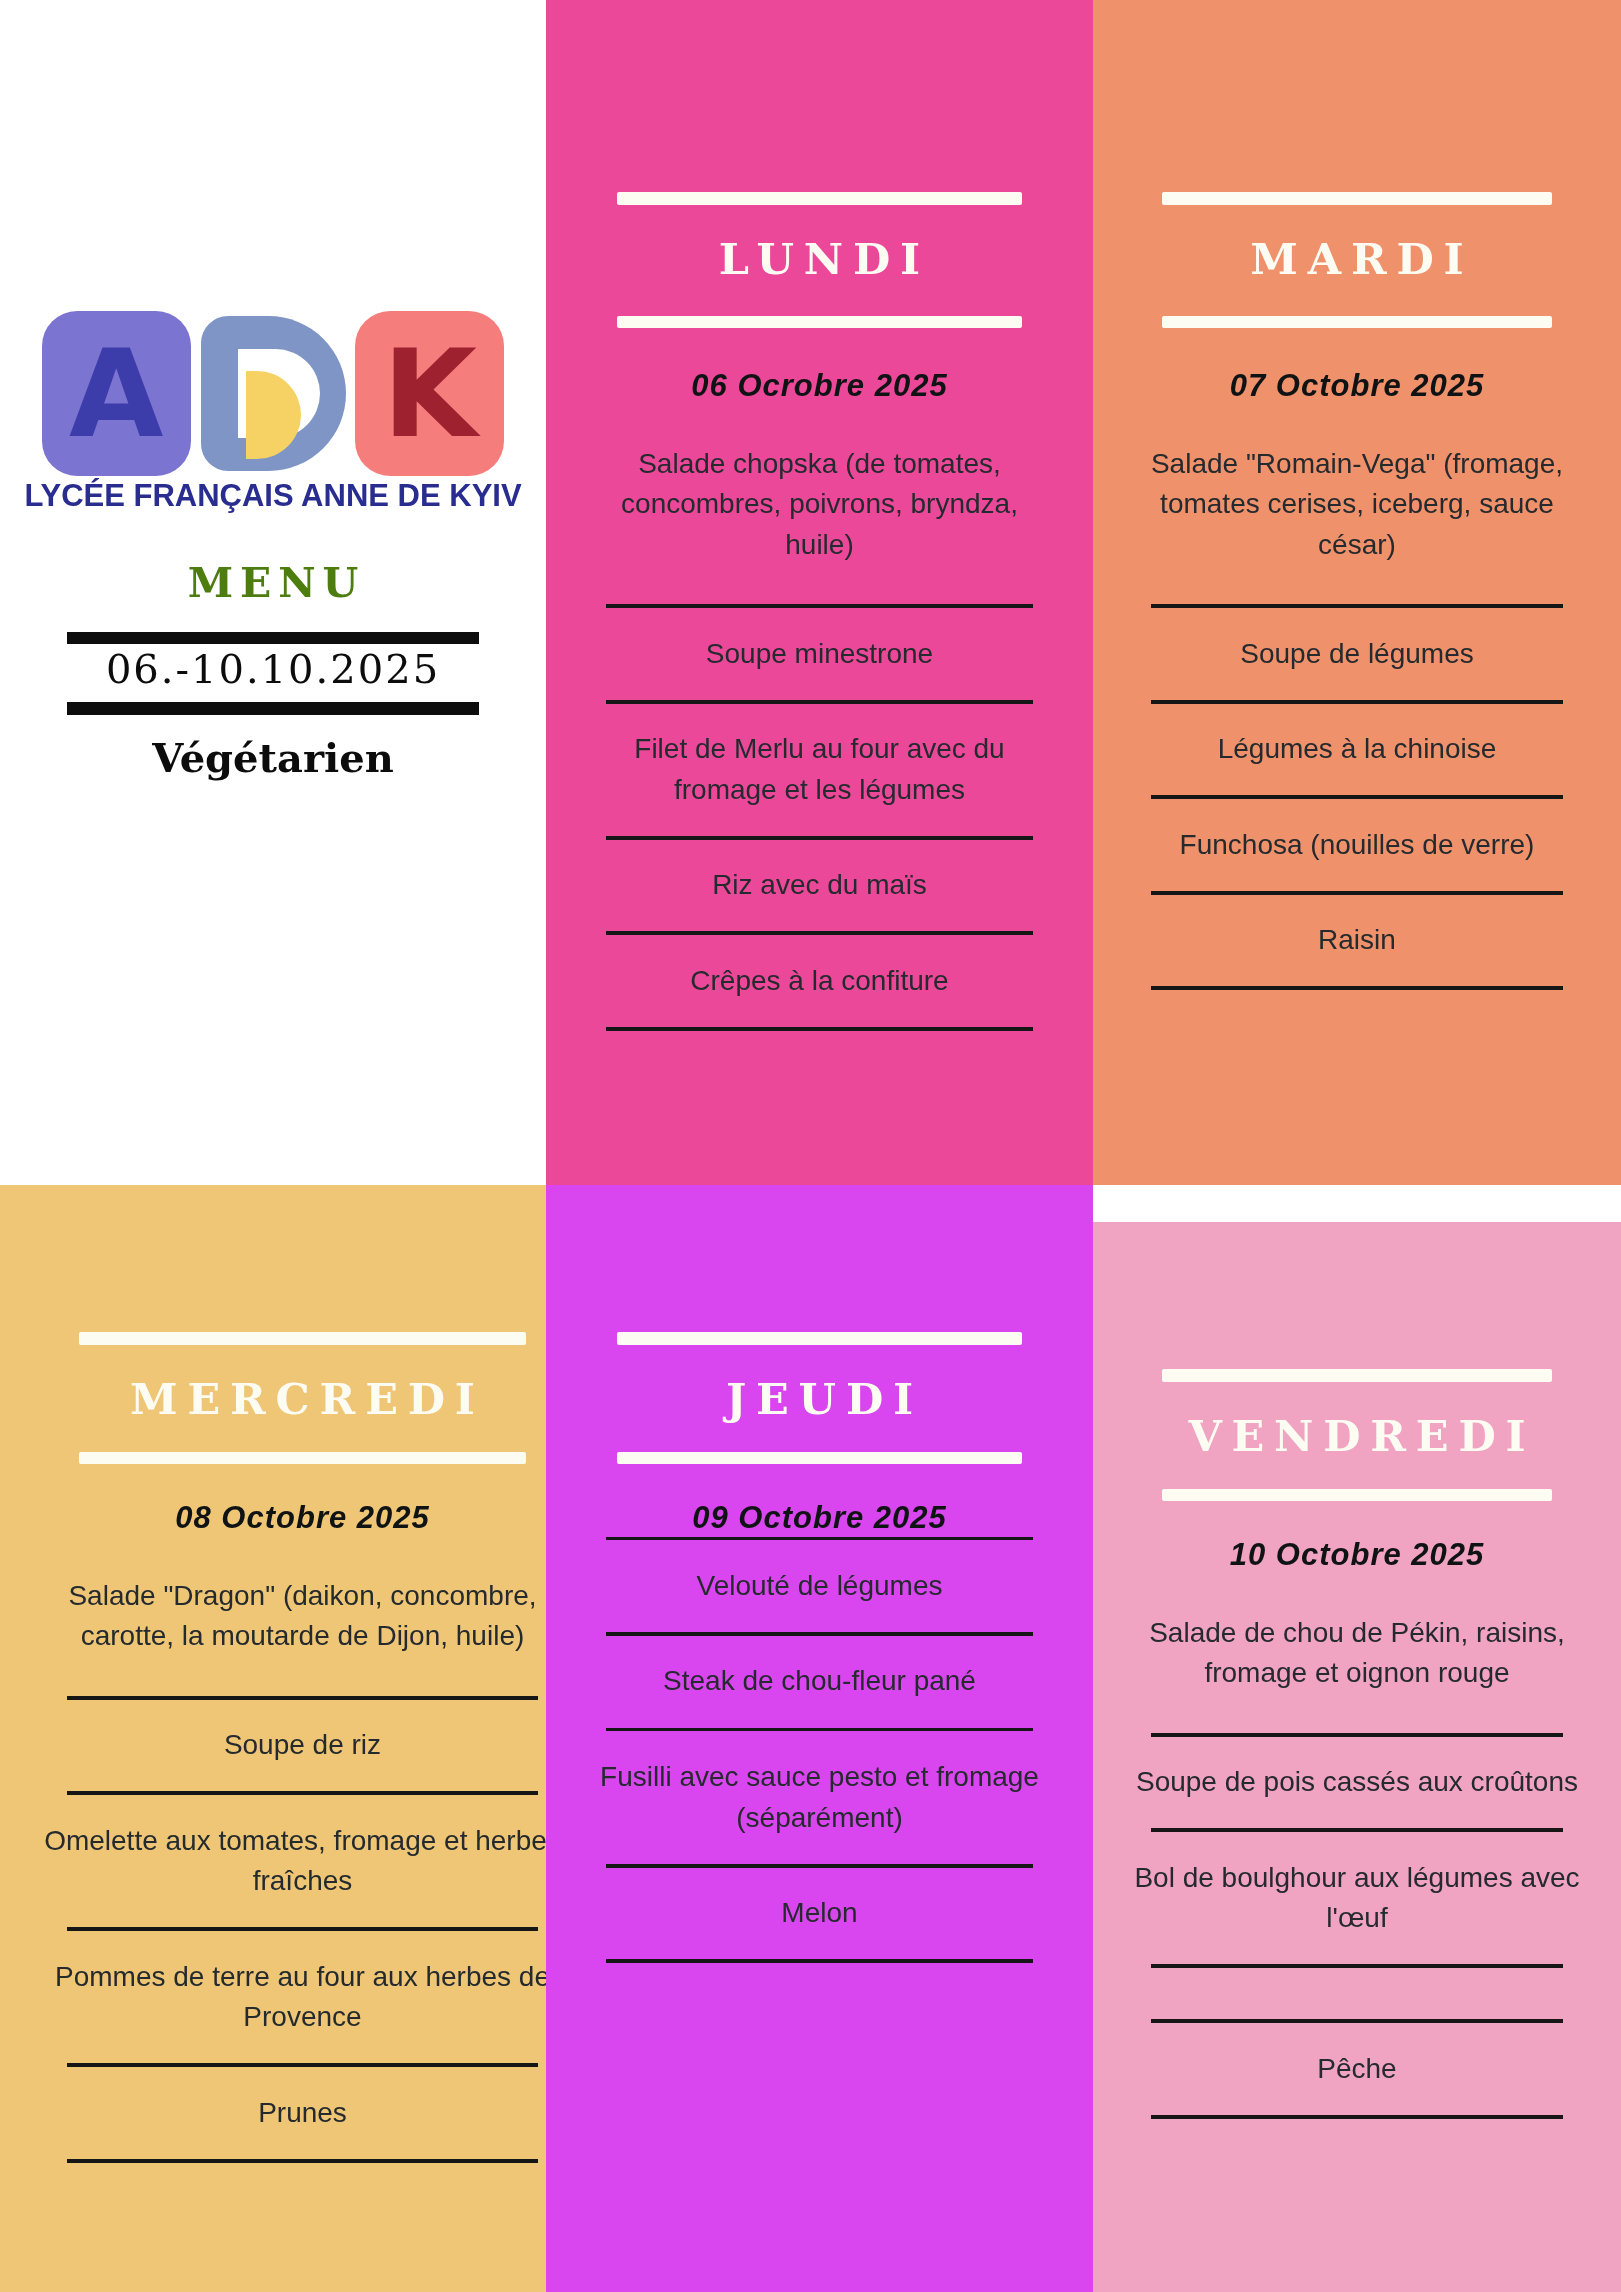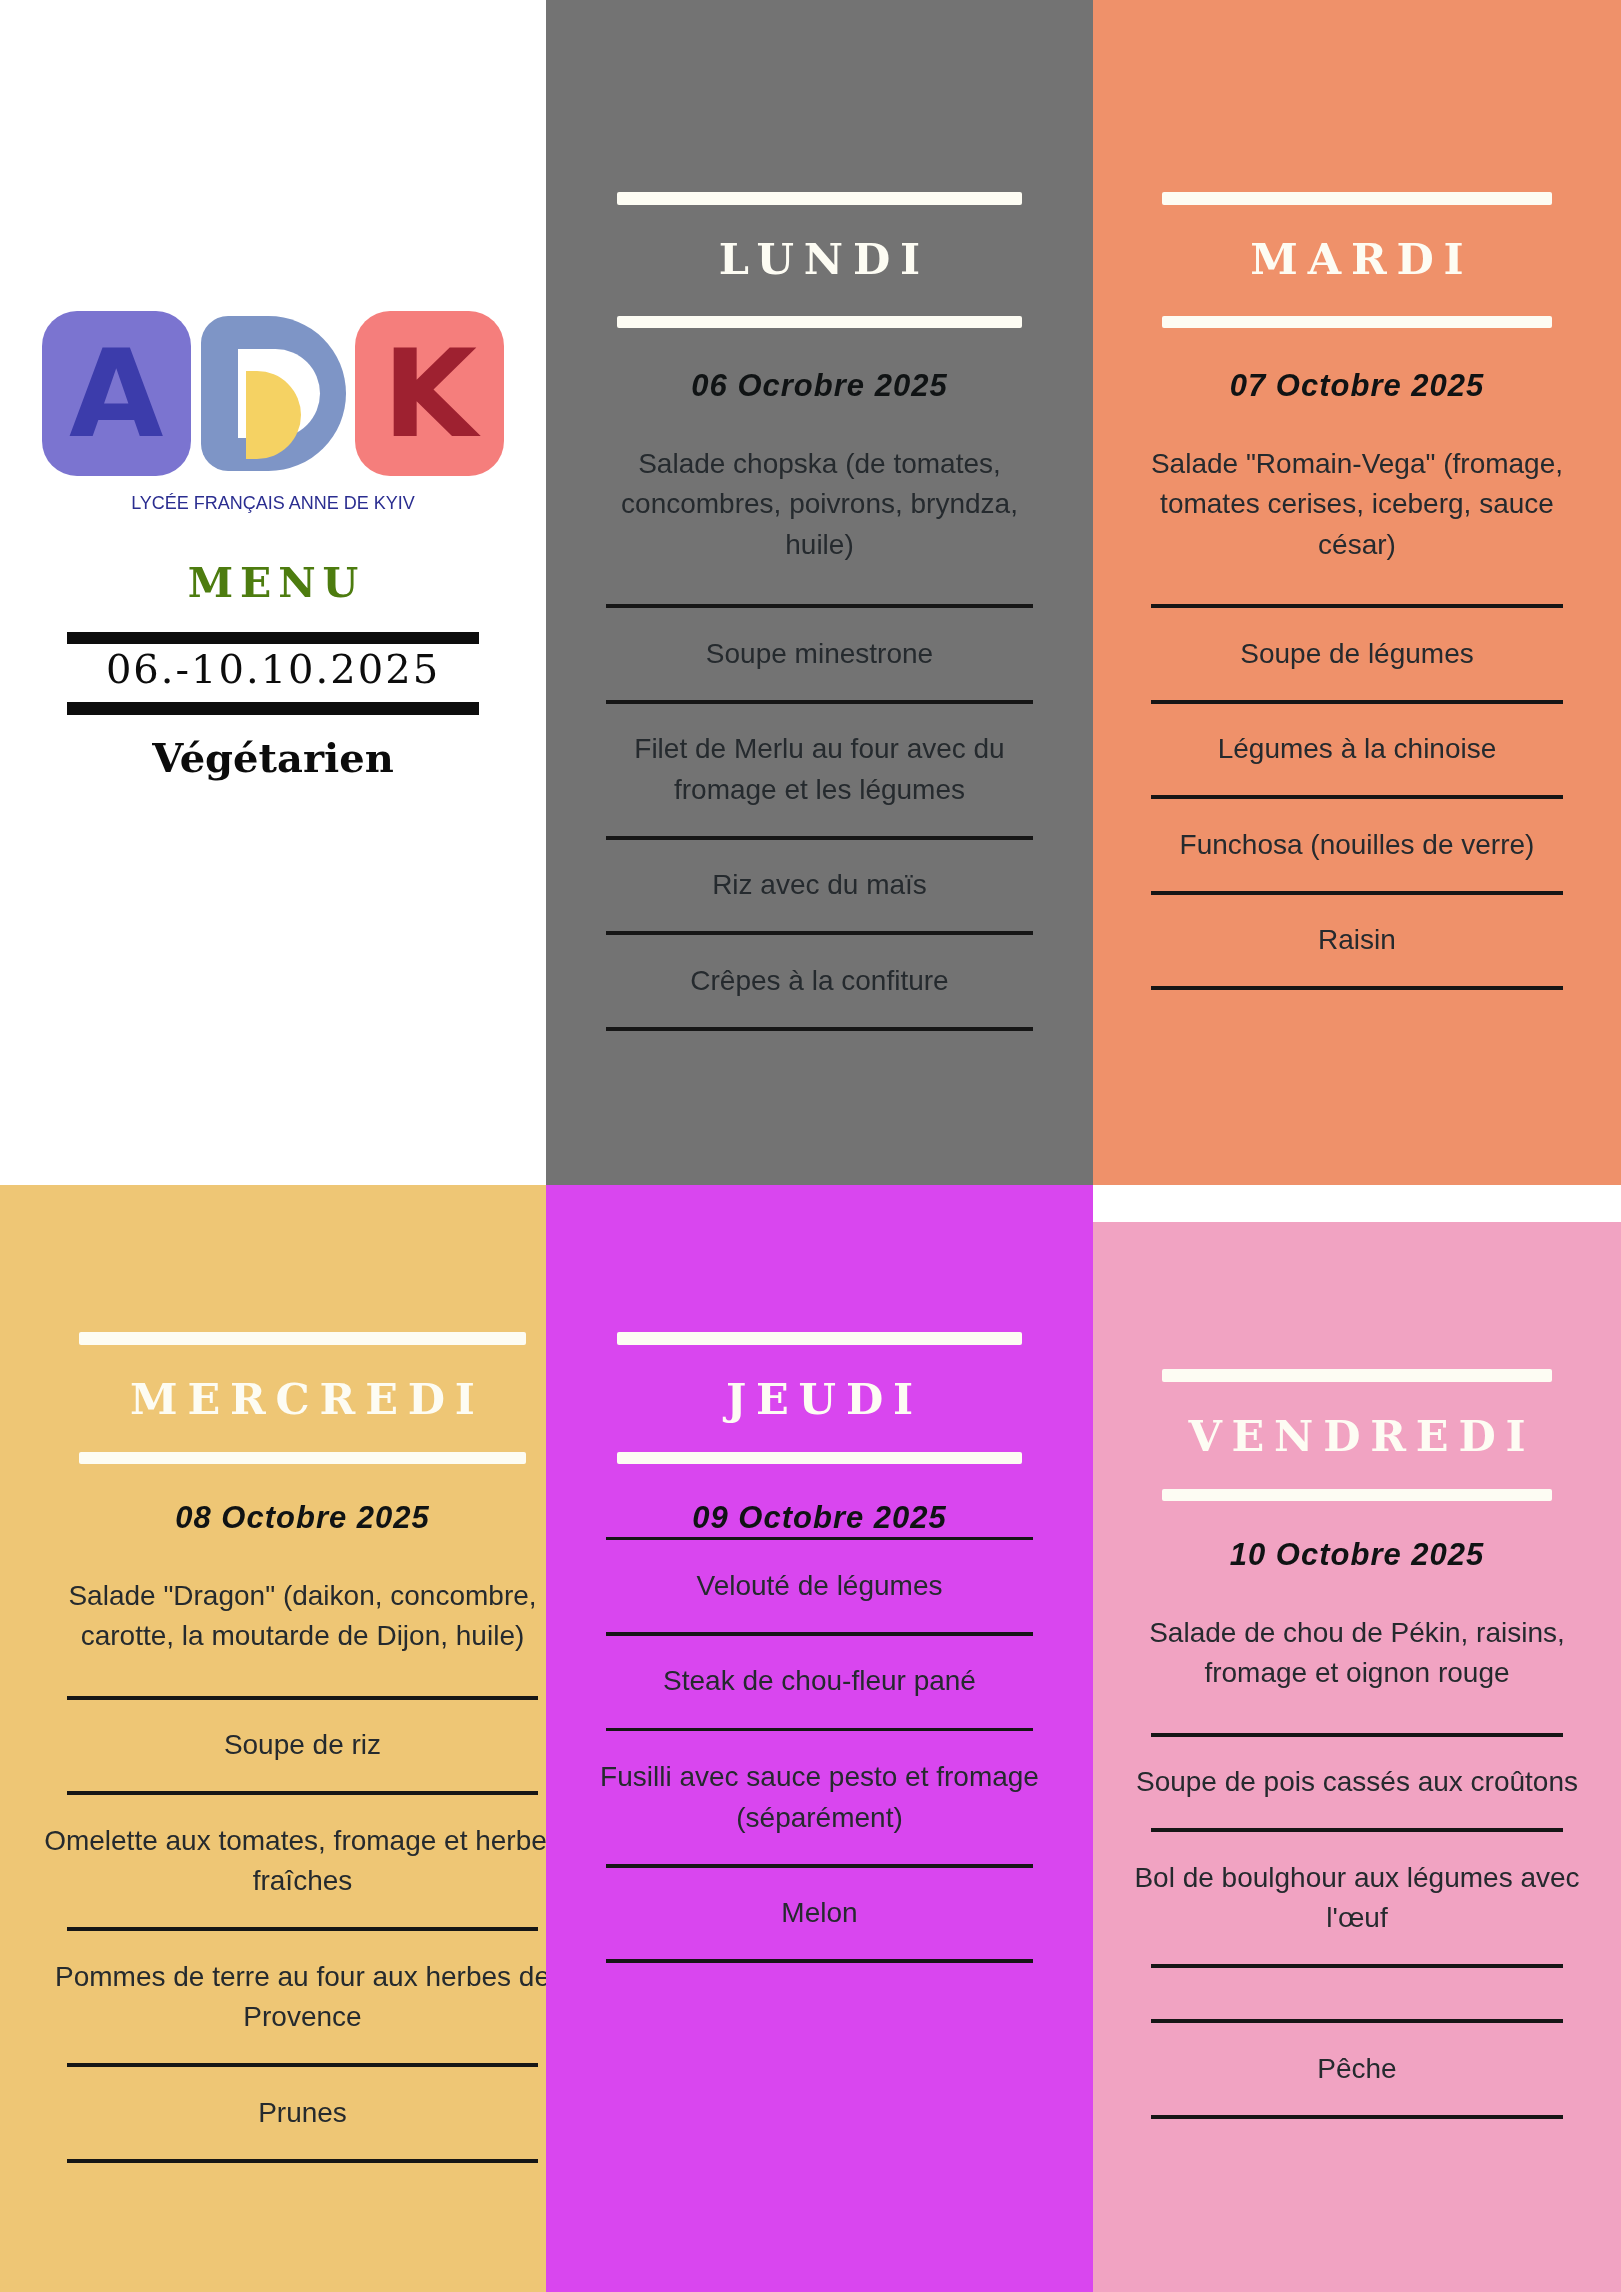--- a/index.html
+++ b/index.html
@@ -38,21 +38,21 @@
         font-family:"DejaVu Sans",sans-serif;font-weight:bold;font-size:122px;line-height:1;}
   .tile.a{background:#7b74d0;color:#3c3cab;}
   .tile.k{background:#f57e7c;color:#9e2130;}
   .dblock{position:relative;width:145px;height:167px;}
   .douter{position:absolute;left:0;right:0;top:5.9px;bottom:5.9px;background:#7e95c6;
           border-radius:29px 83px 83px 29px;}
   .dinner{position:absolute;left:37px;top:39px;right:25.5px;bottom:39px;background:#ffffff;
           border-radius:0 61px 61px 0;}
   .dyellow{position:absolute;left:45px;top:61px;width:55px;height:88px;background:#f5d263;
            border-radius:0 51px 51px 0;}
-  .school-name{margin-top:16px;font-weight:normal;font-size:18px;color:#2a2d90;white-space:nowrap;}
+  .school-name{margin-top:1px;font-weight:bold;font-size:31px;color:#2a2d90;white-space:nowrap;}
   .menu-title{margin-top:47px;font-family:"DejaVu Serif",serif;font-weight:600;font-size:41px;
               line-height:1.1;color:#4d7c0f;letter-spacing:6.9px;text-indent:6.9px;}
   .bbar{width:412px;height:12.7px;background:#0d0d0d;flex:none;}
   .bbar.one{margin-top:25.5px;}
   .week-range{margin-top:2px;font-family:"DejaVu Serif",serif;font-size:40px;line-height:1.15;
               color:#0c0c0c;letter-spacing:2px;}
   .bbar.two{margin-top:9.8px;}
   .diet{margin-top:21.6px;font-family:"DejaVu Serif",serif;font-weight:bold;font-size:40px;
         line-height:1.1;color:#0c0c0c;}
 </style>
@@ -76,21 +76,21 @@
       </div>
     </div>
     <div class="school-name">LYCÉE FRANÇAIS ANNE DE KYIV</div>
     <div class="menu-title">MENU</div>
     <div class="bbar one"></div>
     <div class="week-range">06.-10.10.2025</div>
     <div class="bbar two"></div>
     <div class="diet">Végétarien</div>
   </section>
 
-  <section class="panel day top p-lundi" style="background: #737373;">
+  <section class="panel day top p-lundi" style="background: #ec4899;">
     <div class="wbar first"></div>
     <h2 class="day-title">LUNDI</h2>
     <div class="wbar second"></div>
     <div class="day-date">06 Ocrobre 2025</div>
     <div class="mi first">Salade chopska (de tomates, concombres, poivrons, bryndza, huile)</div>
     <div class="sep"></div>
     <div class="mi">Soupe minestrone</div>
     <div class="sep"></div>
     <div class="mi">Filet de Merlu au four avec du fromage et les légumes</div>
     <div class="sep"></div>

